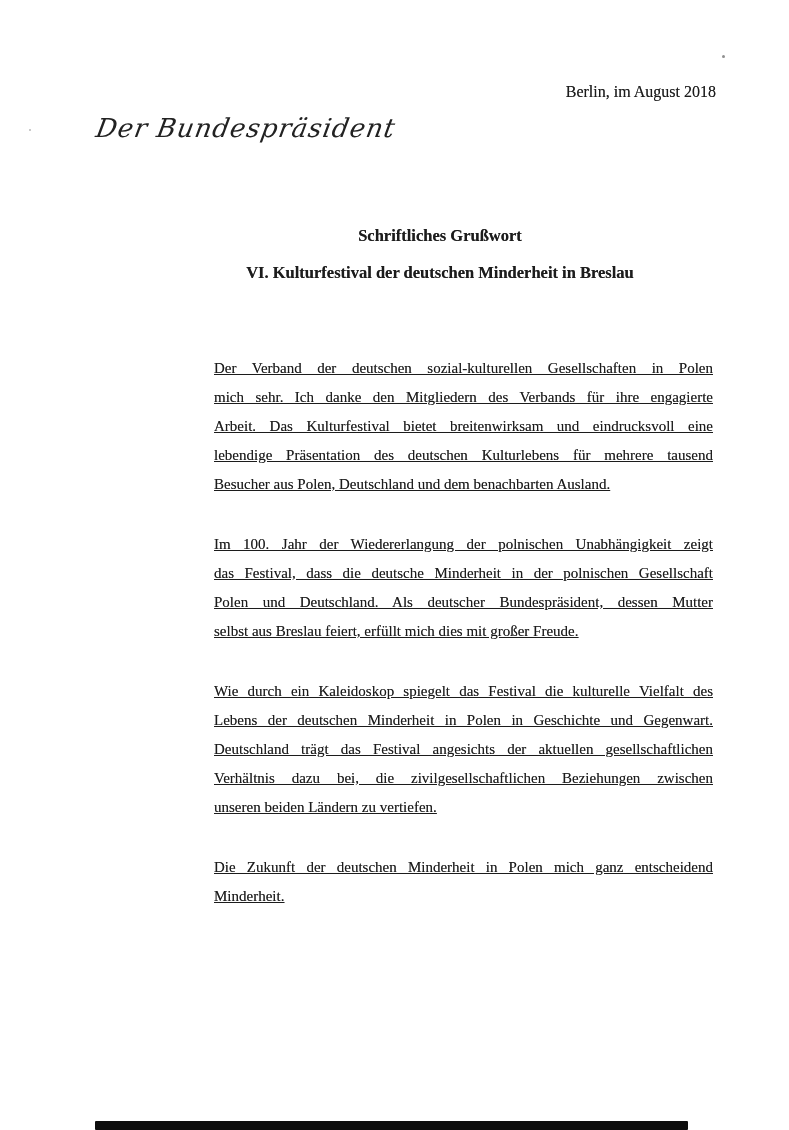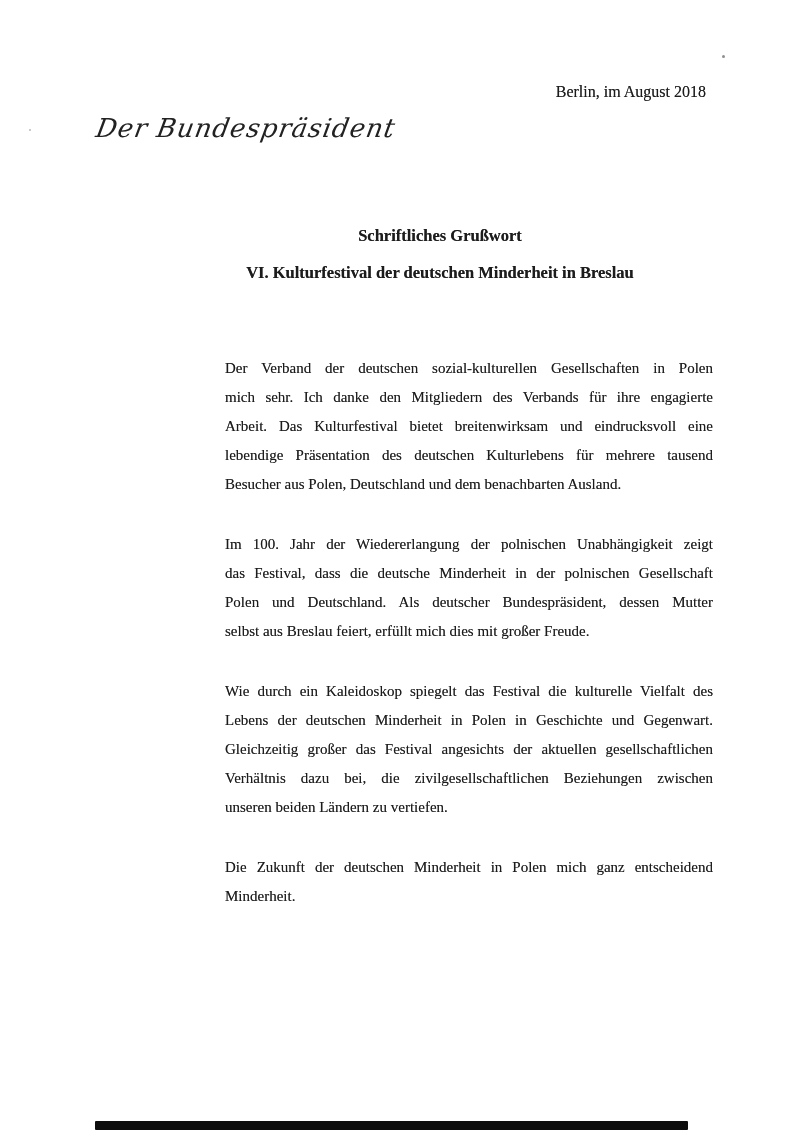--- a/index.html
+++ b/index.html
@@ -12,21 +12,21 @@
     width: 789px;
     height: 1130px;
     background: #ffffff;
     overflow: hidden;
     font-family: "Liberation Serif", serif;
     color: #1c1c1c;
   }
   .date-line {
     position: absolute;
     top: 82px;
-    right: 83px;
+    right: 73px;
     font-size: 16px;
     line-height: 20px;
     white-space: nowrap;
     text-shadow: 0 0 0.3px rgba(0,0,0,0.55);
   }
   .letterhead {
     position: absolute;
     top: 104px;
     left: 92px;
     font-family: "DejaVu Serif", serif;
@@ -61,21 +61,22 @@
   }
   .letter-body {
     position: absolute;
     top: 354px;
     left: 213px;
     width: 500px;
     font-size: 15px;
     text-shadow: 0 0 0.3px rgba(0,0,0,0.5);
   }
   .para {
-    margin: 0 0 31px 12px;
+    margin: 0 0 31px 1px;
+    text-decoration: underline;
   }
   .line {
     line-height: 29px;
     text-align: justify;
     text-align-last: justify;
     white-space: normal;
   }
   .line.last {
     text-align-last: left;
   }
@@ -131,21 +132,21 @@
       </div>
       <div class="para">
         <div class="line">Im 100. Jahr der Wiedererlangung der polnischen Unabhängigkeit zeigt</div>
         <div class="line">das Festival, dass die deutsche Minderheit in der polnischen Gesellschaft</div>
         <div class="line">Polen und Deutschland. Als deutscher Bundespräsident, dessen Mutter</div>
         <div class="line last">selbst aus Breslau feiert, erfüllt mich dies mit großer Freude.</div>
       </div>
       <div class="para">
         <div class="line">Wie durch ein Kaleidoskop spiegelt das Festival die kulturelle Vielfalt des</div>
         <div class="line">Lebens der deutschen Minderheit in Polen in Geschichte und Gegenwart.</div>
-        <div class="line">Gleichzeitig großer das Festival angesichts der aktuellen gesellschaftlichen</div>
+        <div class="line">Deutschland trägt das Festival angesichts der aktuellen gesellschaftlichen</div>
         <div class="line">Verhältnis dazu bei, die zivilgesellschaftlichen Beziehungen zwischen</div>
         <div class="line last">unseren beiden Ländern zu vertiefen.</div>
       </div>
       <div class="para">
         <div class="line">Die Zukunft der deutschen Minderheit in Polen mich ganz entscheidend</div>
         <div class="line last">Minderheit.</div>
       </div>
     </div>
 
   <div class="speck speck-tr"></div>

